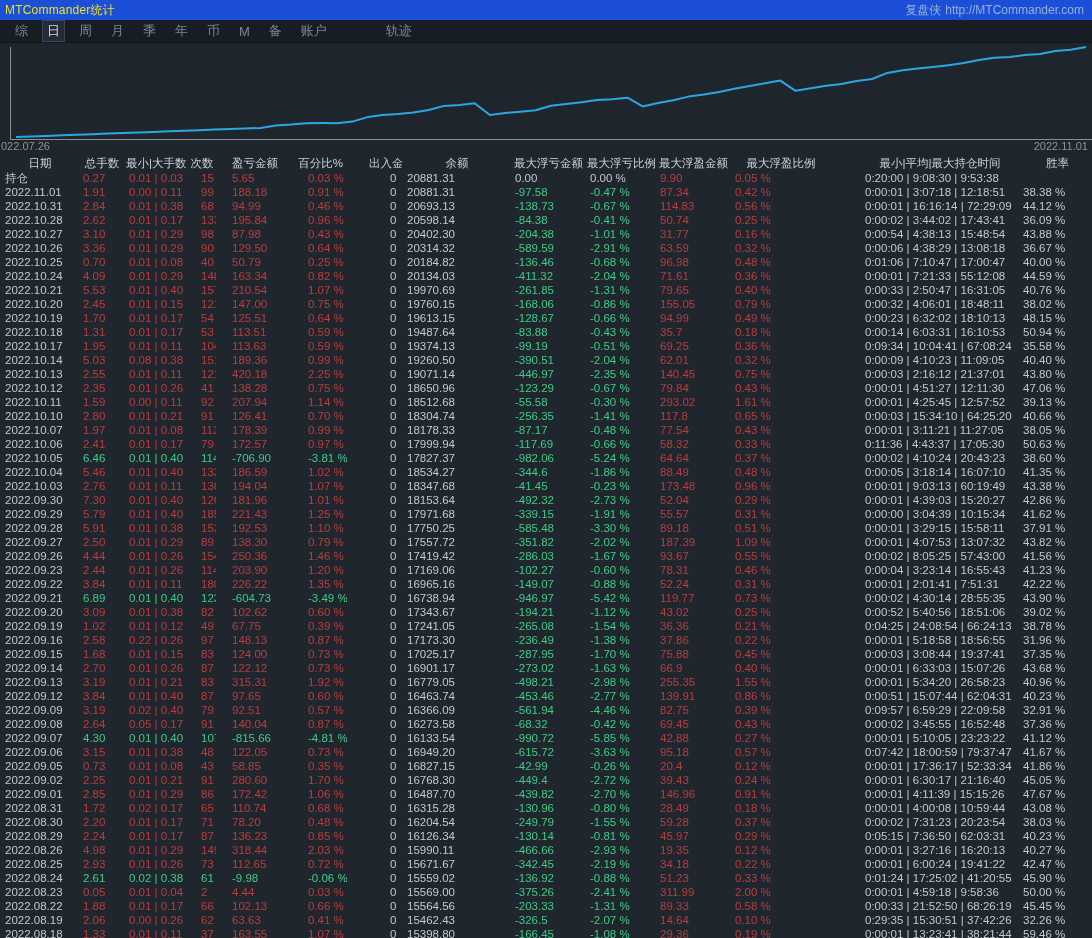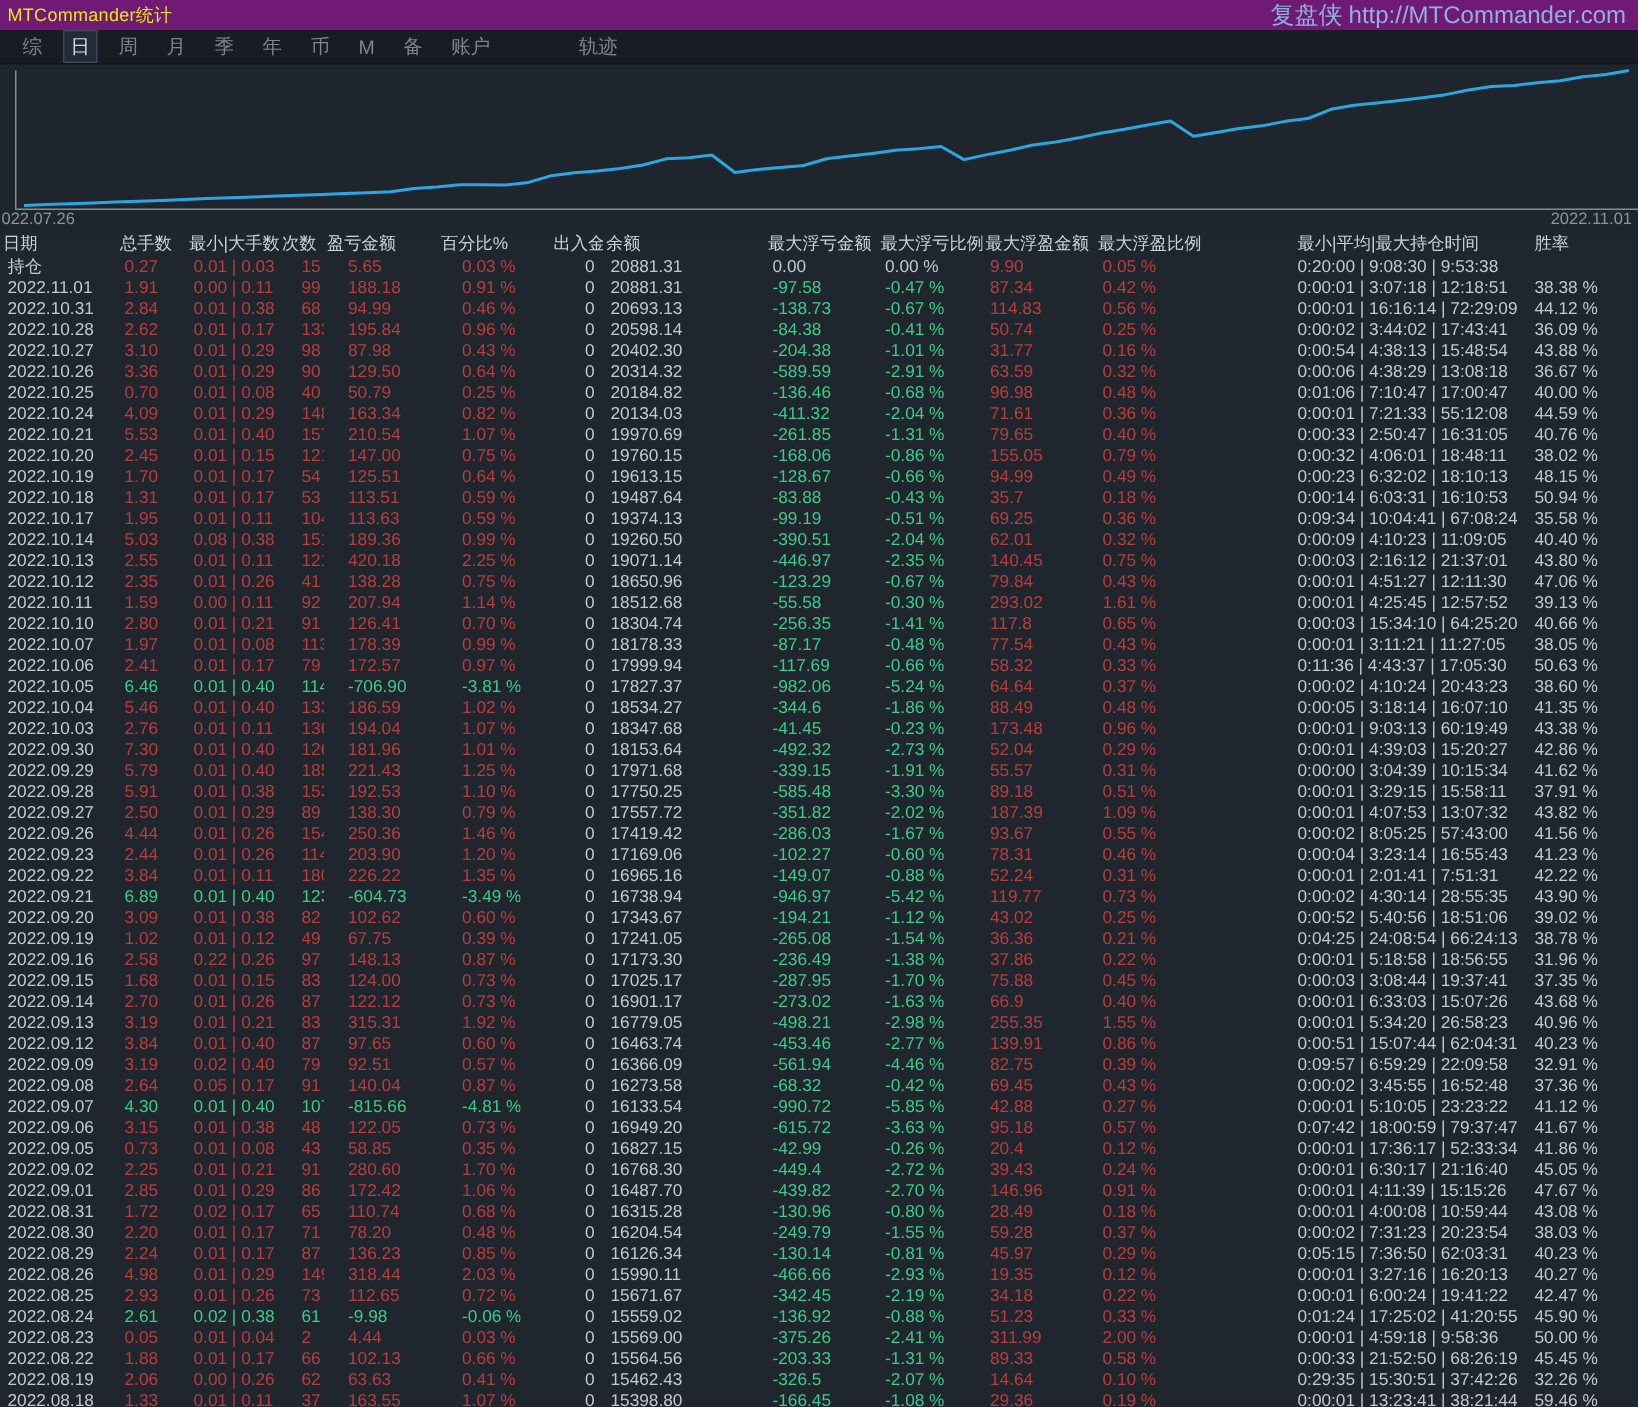--- a/index.html
+++ b/index.html
@@ -3,26 +3,26 @@
 <meta charset="utf-8">
 <style>
   html,body{margin:0;padding:0;}
   body{
     width:1092px;height:938px;overflow:hidden;
     background:#20262e;
     font-family:"Liberation Sans","DejaVu Sans",sans-serif;
     -webkit-font-smoothing:antialiased;
   }
   .titlebar{
-    height:20px;background:#701a75;display:flex;
+    height:20px;background:#1d4ed8;display:flex;
     justify-content:space-between;align-items:center;
     padding:0 8px 0 5px;
   }
   .app-title{color:#e9e41f;font-size:12px;letter-spacing:0.2px;}
-  .brand{color:#8fb2dd;font-size:16px;white-space:nowrap;margin-left:20px;}
+  .brand{color:#8fb2dd;font-size:12px;white-space:nowrap;margin-left:20px;}
   .brand .sep{display:inline-block;width:4px;}
   .menubar{
     height:22px;background:#181d24;display:flex;align-items:center;
     padding-left:10px;font-size:13px;color:#7d8590;
     border-bottom:1px solid #12161c;
   }
   .mi{padding:1px 4px;margin-right:9px;cursor:default;border:1px solid transparent;}
   .mi.active{background:#232b36;border:1px solid #3d4654;color:#d6dce4;}
   .mi:last-child{margin-left:40px;text-align:center;}
   .chartwrap{position:relative;height:113px;background:#1f252d;}
@@ -37,21 +37,21 @@
     height:14px;line-height:14px;
   }
   .row.hdr{height:15px;line-height:15px;color:#ccd2da;}
   .cell{padding-left:5px;white-space:nowrap;overflow:hidden;color:#c3c9d1;}
   .row>div:nth-child(4){padding-left:15px;}
   .row>div:nth-child(5){padding-left:16px;}
   .row>div:nth-child(6){padding-left:16px;}
   .row>div:nth-child(7){padding-left:23px;margin-left:20px;}
   .row>div:nth-child(13){padding-left:3px;margin-left:32px;}
   .row>div:nth-child(14){padding-left:8px;}
-  .row.hdr>div{padding-left:2px;color:#ccd2da;}
+  .row.hdr>div{padding-left:2px;color:#ccd2da;text-align:center;}
   .row.hdr>div:nth-child(13){padding-left:3px;}
   .row.hdr>div:nth-child(14){padding-left:8px;}
   .cell.red{color:#b93d3d;}
   .cell.green{color:#3ecb87;}
   .cell.txt{color:#c3c9d1;}
 </style>
 </head>
 <body>
 
 <div class="titlebar">

